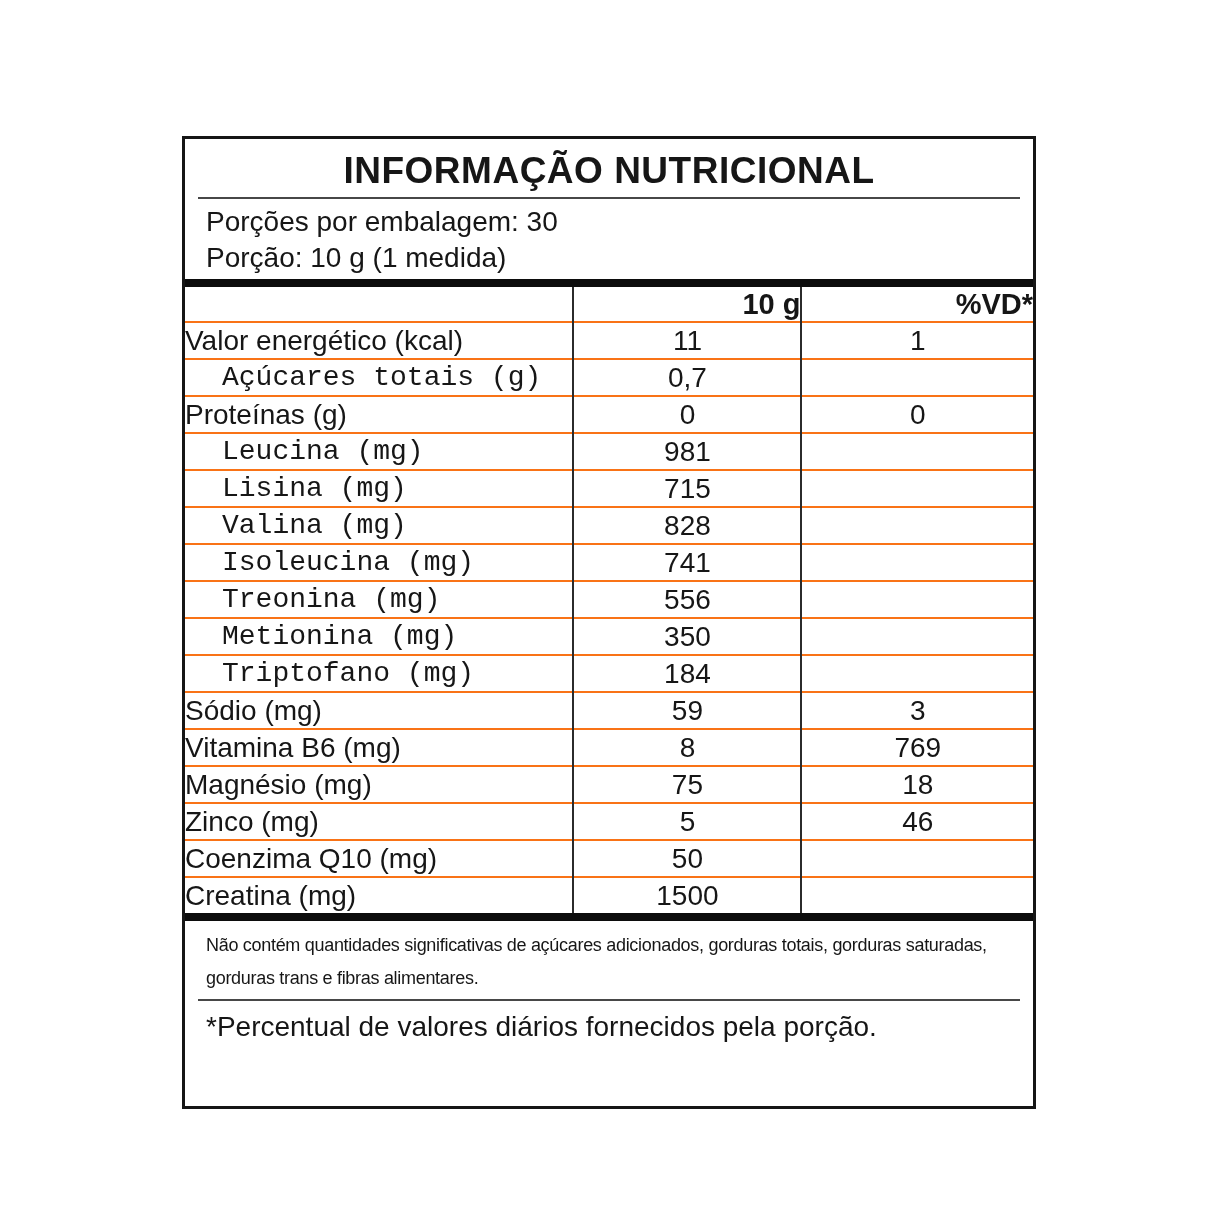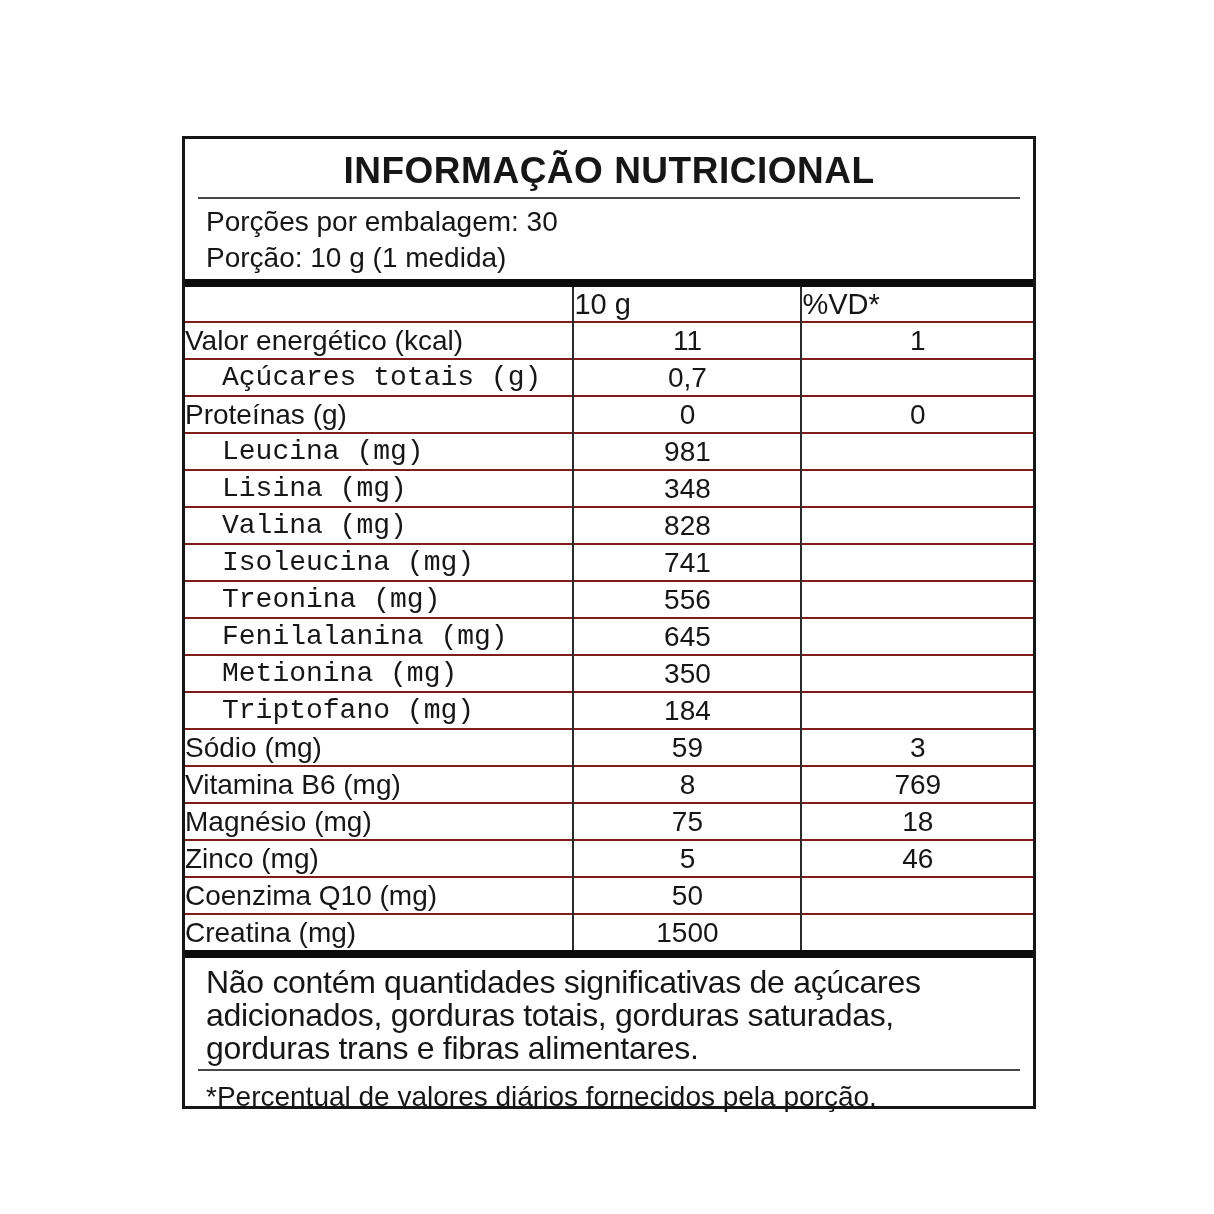--- a/index.html
+++ b/index.html
@@ -68,45 +68,45 @@
   table.nutrition col.c2 { width: 26.9%; }
   table.nutrition col.c3 { width: 27.3%; }
   table.nutrition th, table.nutrition td {
     padding: 0;
     vertical-align: middle;
     overflow: hidden;
     white-space: nowrap;
   }
   table.nutrition th {
     height: 34px;
-    font-weight: normal;
-    text-align: left;
+    font-weight: bold;
+    text-align: right;
     font-size: 29px;
   }
   table.nutrition td {
     height: 35px;
-    border-top: 2px solid #7f1d1d;
+    border-top: 2px solid #f97316;
   }
   table.nutrition .v-sep {
     border-left: 2px solid #2b2b2b;
   }
   td.c-name {
     text-align: left;
     padding-left: 20px;
   }
   td.c-name.indent {
     padding-left: 37px;
     font-family: Liberation Mono, monospace;
   }
   td.c-val {
     text-align: center;
   }
   .footer-note {
     padding: 8px 18px 0 21px;
-    font-size: 32px;
+    font-size: 18px;
     letter-spacing: -0.3px;
     line-height: 33px;
   }
   .footnote {
     padding: 6px 0 0 21px;
     font-size: 28px;
     height: 44px;
     line-height: 40px;
     white-space: nowrap;
   }
@@ -157,41 +157,36 @@
             <td class="c-val v-sep">0</td>
             <td class="c-val v-sep">0</td>
           </tr>
           <tr>
             <td class="c-name indent">Leucina (mg)</td>
             <td class="c-val v-sep">981</td>
             <td class="c-val v-sep"></td>
           </tr>
           <tr>
             <td class="c-name indent">Lisina (mg)</td>
-            <td class="c-val v-sep">348</td>
+            <td class="c-val v-sep">715</td>
             <td class="c-val v-sep"></td>
           </tr>
           <tr>
             <td class="c-name indent">Valina (mg)</td>
             <td class="c-val v-sep">828</td>
             <td class="c-val v-sep"></td>
           </tr>
           <tr>
             <td class="c-name indent">Isoleucina (mg)</td>
             <td class="c-val v-sep">741</td>
             <td class="c-val v-sep"></td>
           </tr>
           <tr>
             <td class="c-name indent">Treonina (mg)</td>
             <td class="c-val v-sep">556</td>
-            <td class="c-val v-sep"></td>
-          </tr>
-          <tr>
-            <td class="c-name indent">Fenilalanina (mg)</td>
-            <td class="c-val v-sep">645</td>
             <td class="c-val v-sep"></td>
           </tr>
           <tr>
             <td class="c-name indent">Metionina (mg)</td>
             <td class="c-val v-sep">350</td>
             <td class="c-val v-sep"></td>
           </tr>
           <tr>
             <td class="c-name indent">Triptofano (mg)</td>
             <td class="c-val v-sep">184</td>

